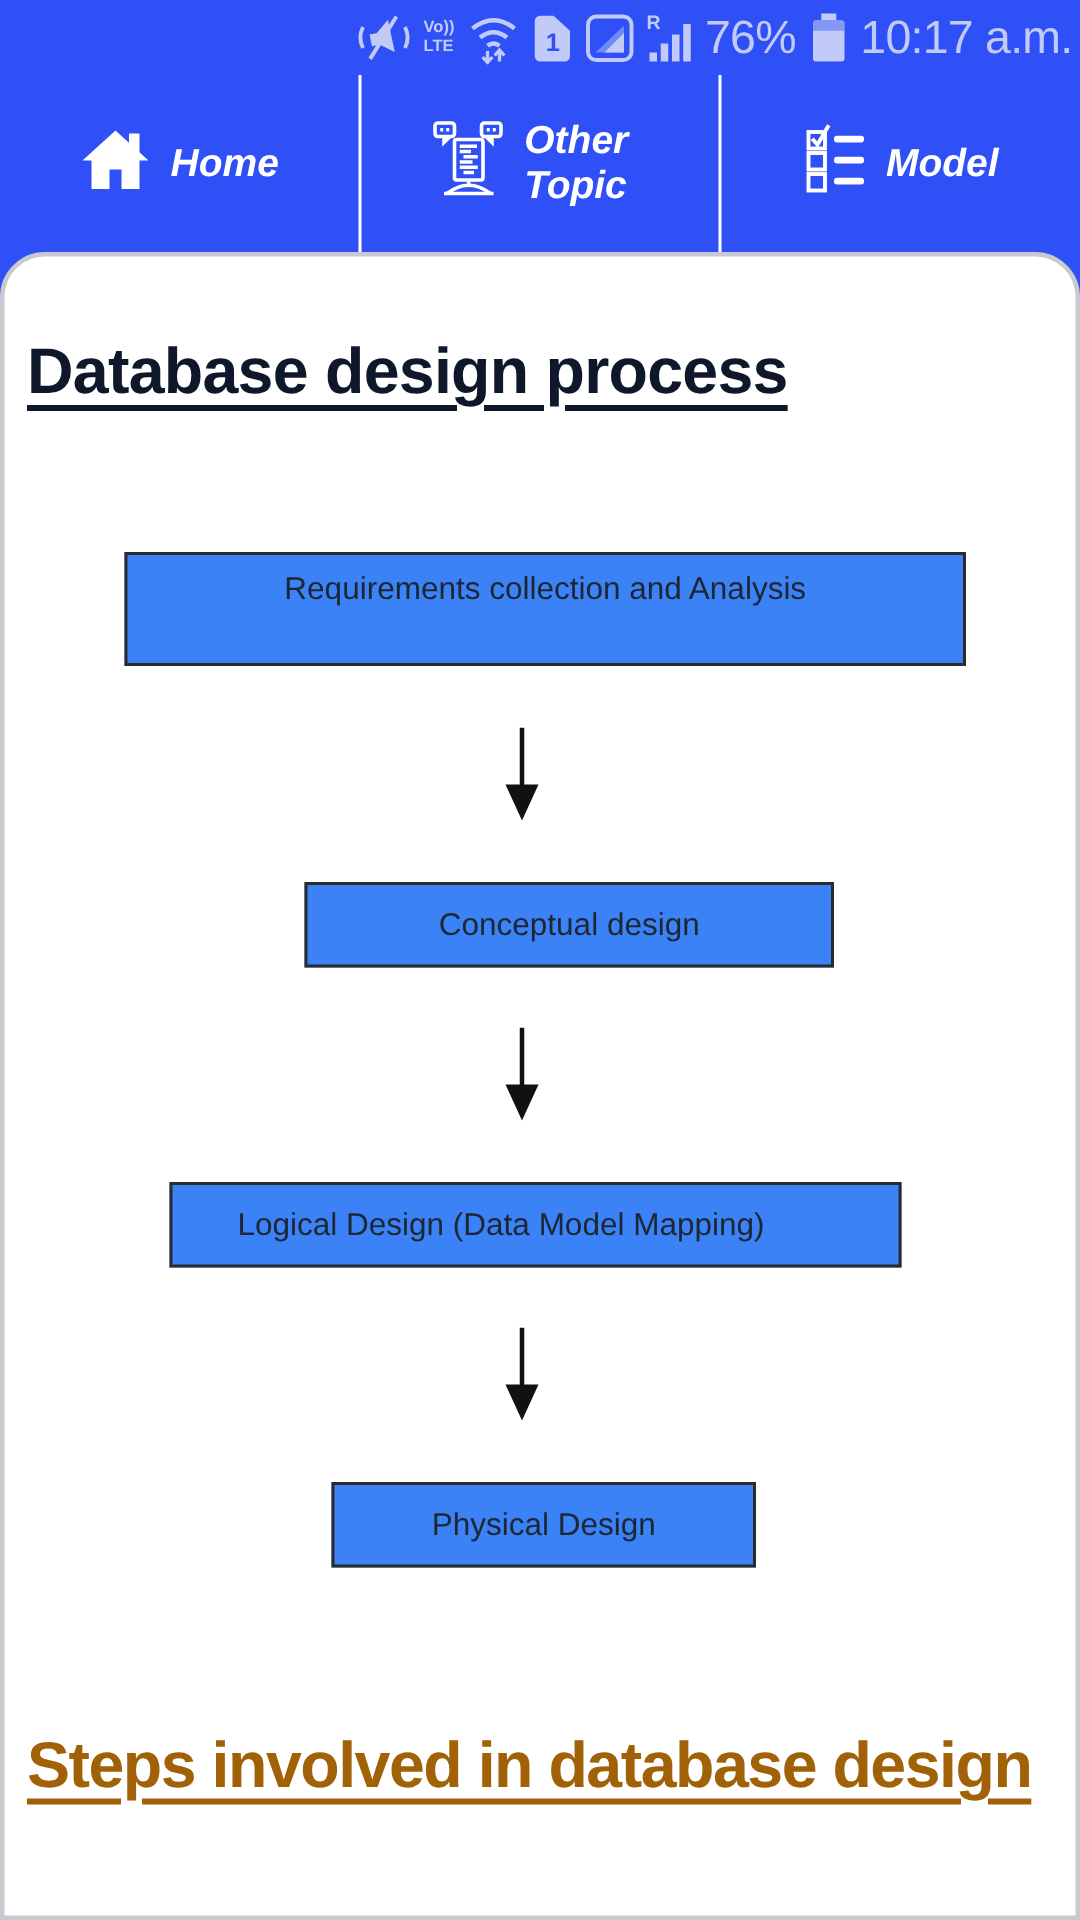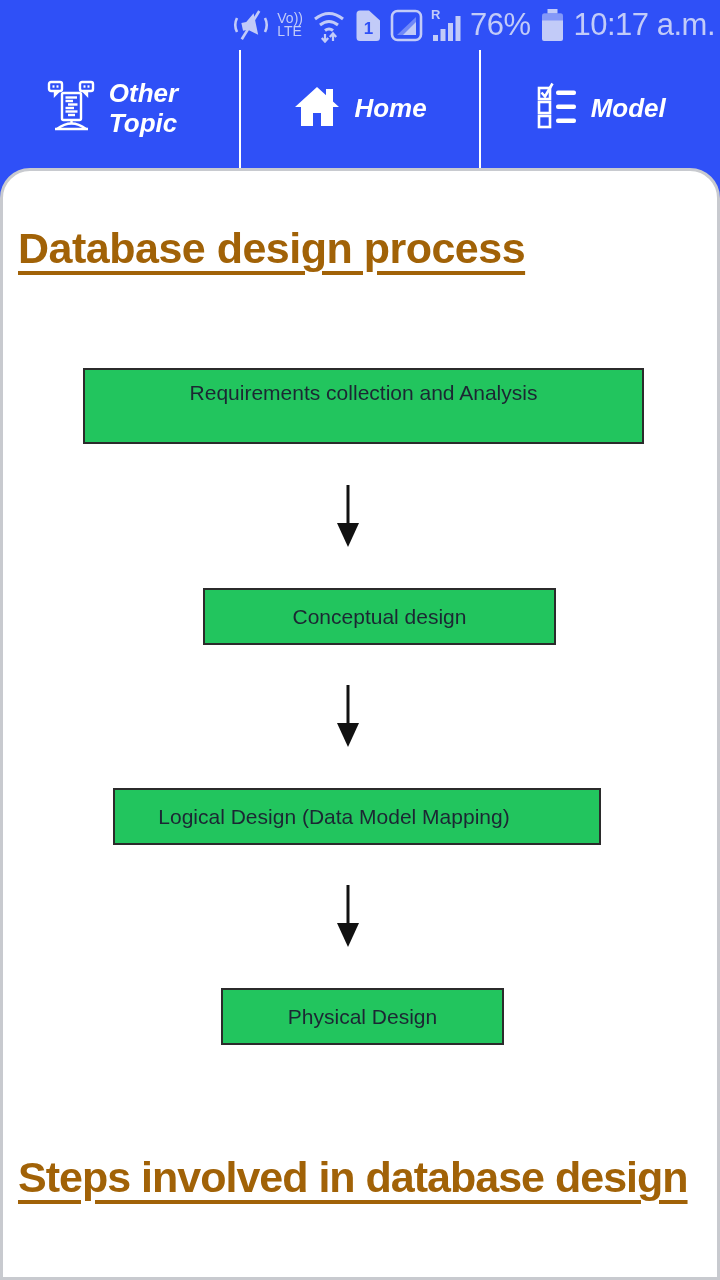--- a/index.html
+++ b/index.html
@@ -9,21 +9,21 @@
     font-family:"Liberation Sans", sans-serif;
     -webkit-font-smoothing:antialiased;
   }
   
   .status-bar{
     position:absolute;top:0;left:0;right:0;height:50px;
     display:flex;align-items:center;justify-content:flex-end;
     gap:8px;padding-right:5px;color:#C2CBF8;
   }
   .status-bar svg{display:block;}
-  .volte{font-size:14px;font-weight:normal;line-height:13px;text-align:left;letter-spacing:0;}
+  .volte{font-size:11px;font-weight:bold;line-height:13px;text-align:left;letter-spacing:0;}
   .pct,.clock{font-size:31px;letter-spacing:-0.5px;}
   
   .navbar{
     position:absolute;top:50px;left:0;right:0;height:118px;
     display:flex;
   }
   .nav-item{
     flex:1;display:flex;align-items:center;justify-content:center;gap:13px;
     color:#fff;font-weight:bold;font-style:italic;font-size:26px;
     cursor:pointer;
@@ -35,34 +35,34 @@
   .card{
     position:absolute;top:168px;left:0;right:0;bottom:0;
     background:#fff;
     border:3px solid #C8CACF;
     border-radius:30px 30px 0 0;
     box-sizing:border-box;
   }
   .card-inner{position:relative;width:100%;height:100%;}
   .page-title{
     position:absolute;left:15px;top:53px;margin:0;
-    font-size:43px;font-weight:bold;color:#a16207;
+    font-size:43px;font-weight:bold;color:#0f172a;
     text-decoration:underline;text-decoration-thickness:4px;text-underline-offset:8px;
     letter-spacing:-0.5px;
   }
   .section-heading{
     position:absolute;left:15px;top:982px;margin:0;
     font-size:43px;font-weight:bold;color:#a16207;
     text-decoration:underline;text-decoration-thickness:4px;text-underline-offset:8px;
     letter-spacing:-1px;white-space:nowrap;
   }
   
   .flow-box{
     position:absolute;box-sizing:border-box;
-    border:2px solid #2B2B2B;background:#22c55e;
+    border:2px solid #2B2B2B;background:#3b82f6;
     display:flex;align-items:center;justify-content:center;
     font-size:21px;color:#1C2733;text-align:center;
   }
   .flow-box.b1{left:80px;top:197px;width:561px;height:76px;align-items:flex-start;padding-top:11px;}
   .flow-box.b2{left:200px;top:417px;width:353px;height:57px;}
   .flow-box.b3{left:110px;top:617px;width:488px;height:57px;padding-right:46px;}
   .flow-box.b4{left:218px;top:817px;width:283px;height:57px;}
   .flow-arrow{position:absolute;left:333px;width:24px;height:62px;}
   .flow-arrow.a1{top:314px;}
   .flow-arrow.a2{top:514px;}
@@ -131,20 +131,30 @@
       <rect x="8.5" y="2" width="10" height="4.5" fill="#C2CBF8"></rect>
       <rect x="3" y="6.5" width="21" height="27.5" rx="2" fill="#C2CBF8"></rect>
       <rect x="3" y="6.5" width="21" height="7" fill="#2F50F7" opacity="0.42"></rect>
     </svg>
   </span>
 
   <span class="clock">10:17 a.m.</span>
 </div>
 
 <div class="navbar">
+
+  <div class="nav-item">
+    <span>
+      <svg width="48" height="44" viewBox="0 0 48 44">
+        <rect x="33" y="5" width="7" height="13" fill="#fff"></rect>
+        <path d="M24 3 L46 23 L40 23 L40 42 L28 42 L28 29 L20 29 L20 42 L8 42 L8 23 L2 23 Z" fill="#fff"></path>
+      </svg>
+    </span>
+    <span class="nav-label">Home</span>
+  </div>
 
   <div class="nav-item">
     <span>
       <svg width="50" height="54" viewBox="0 0 50 54" fill="none" stroke="#fff" stroke-width="2.4">
         <rect x="16" y="14" width="19" height="27" rx="1.5"></rect>
         <line x1="19.5" y1="18.5" x2="31" y2="18.5"></line>
         <line x1="19.5" y1="22" x2="27" y2="22"></line>
         <line x1="22" y1="25.5" x2="31.5" y2="25.5"></line>
         <line x1="19.5" y1="29" x2="28" y2="29"></line>
         <line x1="19.5" y1="32.5" x2="31.5" y2="32.5"></line>
@@ -160,30 +170,20 @@
         <line x1="25.5" y1="41" x2="25.5" y2="45"></line>
         <path d="M11 50 Q25.5 39 40 50"></path>
         <line x1="9" y1="50" x2="42" y2="50"></line>
       </svg>
     </span>
     <span class="nav-label wrap">Other Topic</span>
   </div>
 
   <div class="nav-item">
     <span>
-      <svg width="48" height="44" viewBox="0 0 48 44">
-        <rect x="33" y="5" width="7" height="13" fill="#fff"></rect>
-        <path d="M24 3 L46 23 L40 23 L40 42 L28 42 L28 29 L20 29 L20 42 L8 42 L8 23 L2 23 Z" fill="#fff"></path>
-      </svg>
-    </span>
-    <span class="nav-label">Home</span>
-  </div>
-
-  <div class="nav-item">
-    <span>
       <svg width="42" height="48" viewBox="0 0 42 48">
         <g fill="none" stroke="#fff" stroke-width="2.6">
           <rect x="3" y="6" width="11" height="11"></rect>
           <rect x="3" y="20" width="11" height="11"></rect>
           <rect x="3" y="34" width="11" height="11"></rect>
           <path d="M5.5 10.5 L9 14.5 L16.5 1.5"></path>
         </g>
         <g fill="#fff">
           <rect x="20" y="8.5" width="20" height="4.5" rx="2"></rect>
           <rect x="20" y="22.5" width="20" height="4.5" rx="2"></rect>

